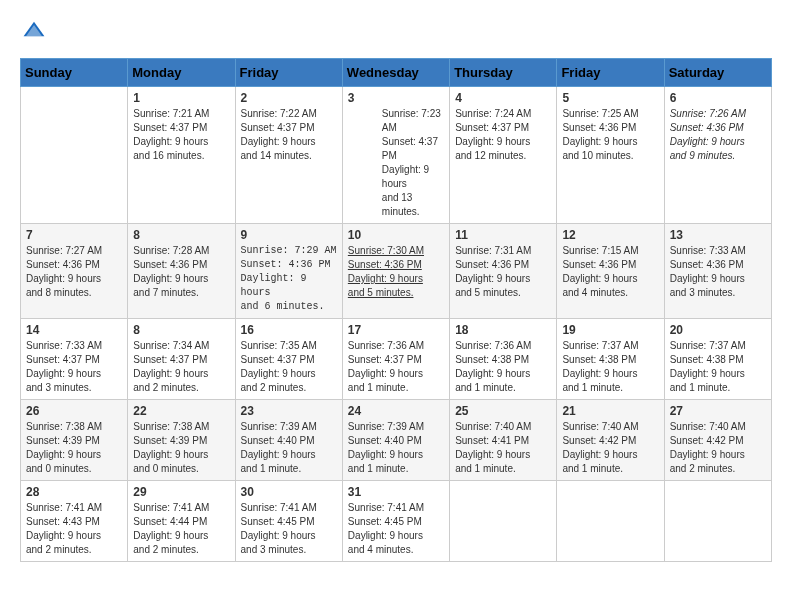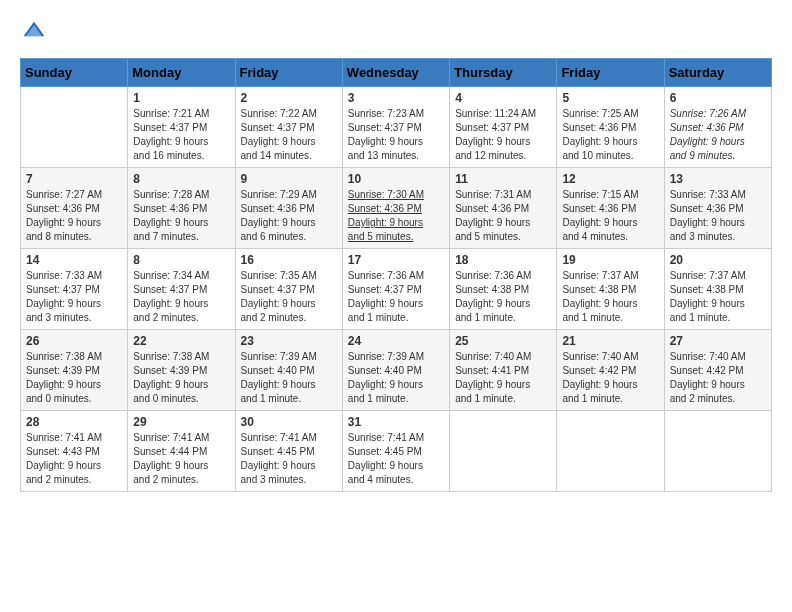--- a/index.html
+++ b/index.html
@@ -135,28 +135,28 @@
         </td>
         <td>
           <span class="day-number">2</span>
           <div class="day-info" style="white-space: pre-line;">Sunrise: 7:22 AM
 Sunset: 4:37 PM
 Daylight: 9 hours
 and 14 minutes.</div>
         </td>
         <td>
           <span class="day-number">3</span>
-          <div class="day-info" style="white-space: pre-line;">Sunrise: 7:23 AM
+          <div class="day-info" style="white-space: pre-line; margin-left: 34px;">Sunrise: 7:23 AM
 Sunset: 4:37 PM
 Daylight: 9 hours
 and 13 minutes.</div>
         </td>
         <td>
           <span class="day-number">4</span>
-          <div class="day-info" style="white-space: pre-line;">Sunrise: 11:24 AM
+          <div class="day-info" style="white-space: pre-line;">Sunrise: 7:24 AM
 Sunset: 4:37 PM
 Daylight: 9 hours
 and 12 minutes.</div>
         </td>
         <td>
           <span class="day-number">5</span>
           <div class="day-info" style="white-space: pre-line;">Sunrise: 7:25 AM
 Sunset: 4:36 PM
 Daylight: 9 hours
 and 10 minutes.</div>
@@ -179,21 +179,21 @@
         </td>
         <td>
           <span class="day-number">8</span>
           <div class="day-info" style="white-space: pre-line;">Sunrise: 7:28 AM
 Sunset: 4:36 PM
 Daylight: 9 hours
 and 7 minutes.</div>
         </td>
         <td>
           <span class="day-number">9</span>
-          <div class="day-info" style="white-space: pre-line;">Sunrise: 7:29 AM
+          <div class="day-info" style="white-space: pre-line; font-family: Liberation Mono, monospace;">Sunrise: 7:29 AM
 Sunset: 4:36 PM
 Daylight: 9 hours
 and 6 minutes.</div>
         </td>
         <td>
           <span class="day-number">10</span>
           <div class="day-info" style="white-space: pre-line; text-decoration: underline;">Sunrise: 7:30 AM
 Sunset: 4:36 PM
 Daylight: 9 hours
 and 5 minutes.</div>

